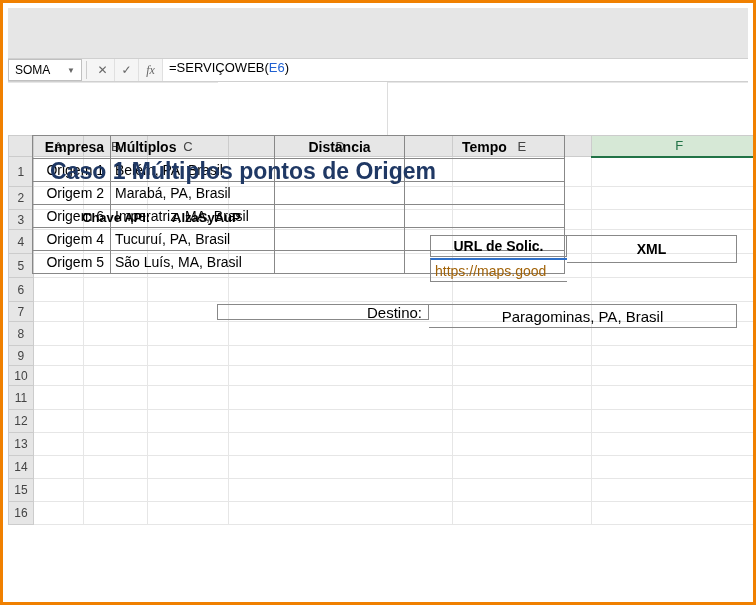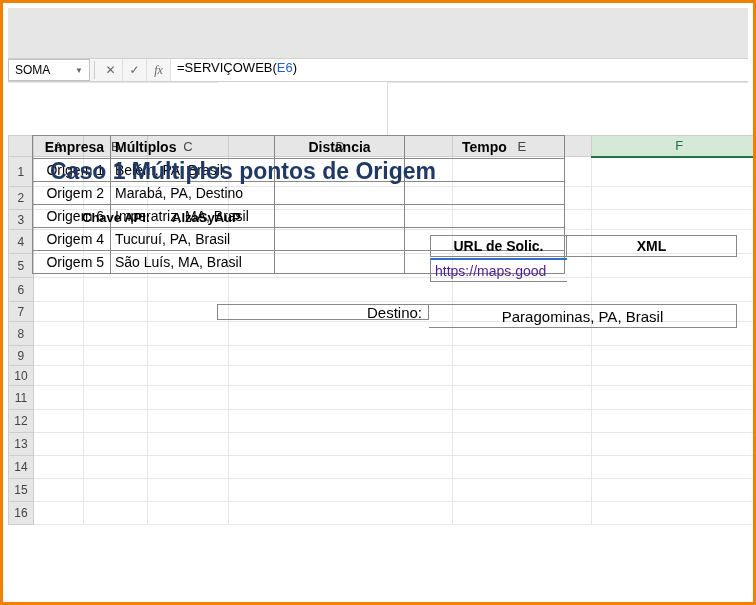--- a/index.html
+++ b/index.html
@@ -29,21 +29,21 @@
       align-items: center;
       height: 24px;
       background: #f5f5f5;
       position: absolute;
       left: 0; right: 0;
       top: 50px;
       border-top: 1px solid #d0d0d0;
       border-bottom: 1px solid #d0d0d0;
     }
     .name-box {
-      width: 82px;
+      width: 74px;
       height: 22px;
       background: #fff;
       border: 1px solid #c0c0c0;
       font-size: 12px;
       padding: 2px 6px;
       display: flex;
       align-items: center;
       justify-content: space-between;
       margin-left: 0;
     }
@@ -179,37 +179,37 @@
       border: 1px solid #888;
       display: flex;
       align-items: center;
       justify-content: center;
       font-weight: bold;
       font-size: 14px;
     }
     .hdr-xml {
       left: 535px; top: 100px;
       width: 170px;
-      height: 22px;
+      height: 28px;
       border: 1px solid #888;
       border-left: none;
       display: flex;
       align-items: center;
       justify-content: center;
       font-weight: bold;
       font-size: 14px;
     }
     .cell-url {
       left: 398px; top: 123px;
       width: 137px; height: 24px;
       border-left: 1px solid #888;
       border-bottom: 1px solid #888;
       border-top: 2px solid #3070c8;
       padding: 1px 4px;
-      color: #4c1d95;
+      color: #a16207;
       font-size: 14px;
       overflow: hidden;
       white-space: nowrap;
       display: flex;
       align-items: center;
     }
     .cell-xml {
       left: 535px; top: 123px;
       width: 170px; height: 24px;
       border: 2px solid #217346;
@@ -490,21 +490,21 @@
         </thead>
         <tbody id="tblbody">
             <tr>
               <td class="c-emp">Origem 1</td>
               <td class="c-end">Belém, PA, Brasil</td>
               <td class="c-dis"></td>
               <td class="c-tem"></td>
             </tr>
             <tr>
               <td class="c-emp">Origem 2</td>
-              <td class="c-end">Marabá, PA, Destino</td>
+              <td class="c-end">Marabá, PA, Brasil</td>
               <td class="c-dis"></td>
               <td class="c-tem"></td>
             </tr>
             <tr>
               <td class="c-emp">Origem 6</td>
               <td class="c-end">Imperatriz, MA, Brasil</td>
               <td class="c-dis"></td>
               <td class="c-tem"></td>
             </tr>
             <tr>

